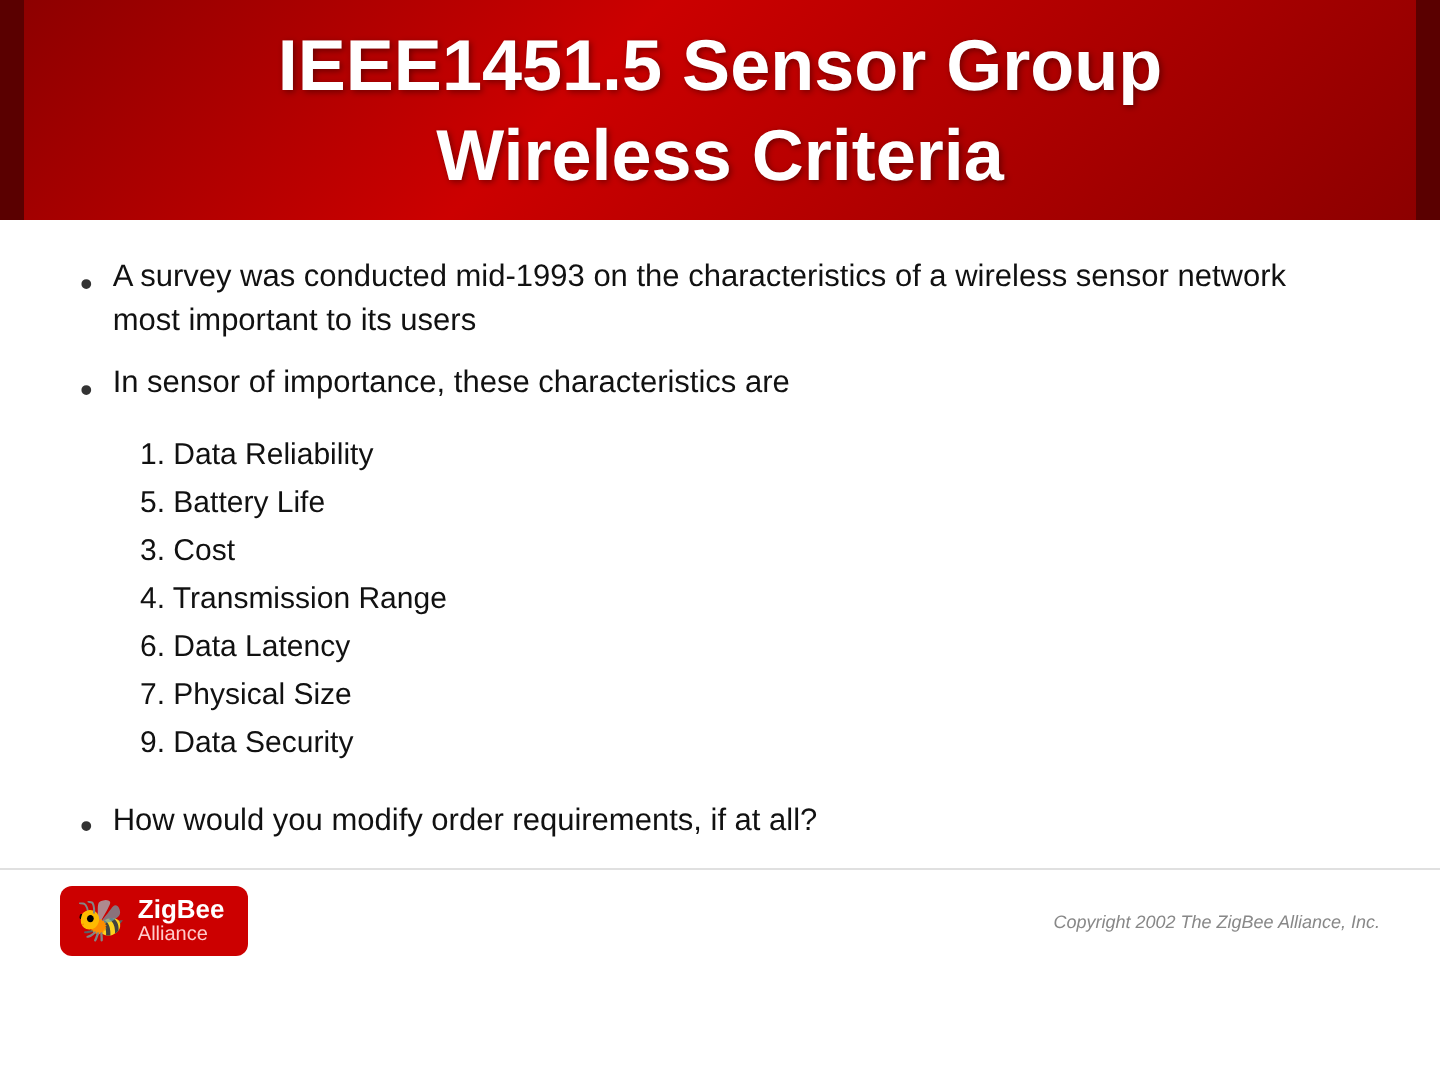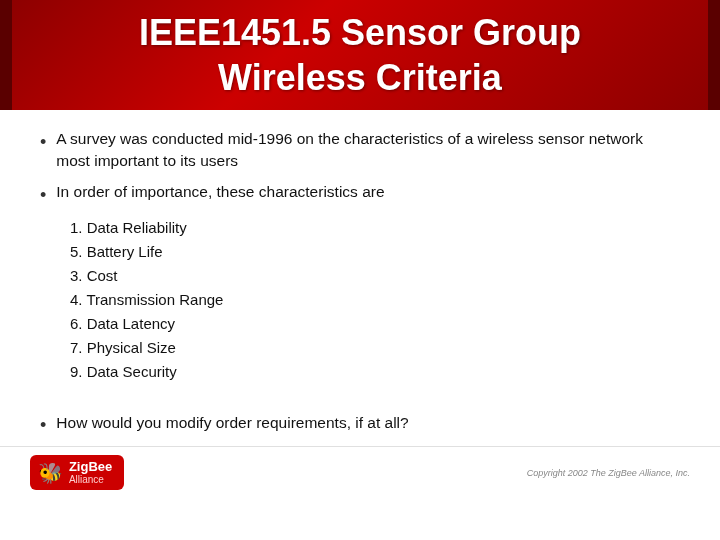--- a/index.html
+++ b/index.html
@@ -82,21 +82,21 @@
       margin-top: 1px;
       flex-shrink: 0;
     }
 
     .bullet-text {
       flex: 1;
     }
 
     .numbered-list {
       margin-left: 30px;
-      margin-bottom: 24px;
+      margin-bottom: 12px;
     }
 
     .numbered-item {
       font-size: 15px;
       color: #111111;
       line-height: 1.6;
     }
 
     .how-bullet {
       display: flex;
@@ -156,26 +156,26 @@
     <div class="header-title">
       <span>IEEE1451.5 Sensor Group</span><br>
       <span>Wireless Criteria</span>
     </div>
   </div>
 
   <div class="content">
 
     <div class="bullet-item">
       <span class="bullet-dot">•</span>
-      <span class="bullet-text">A survey was conducted mid-1996 on the characteristics of a wireless sensor network most important to its users</span>
+      <span class="bullet-text">A survey was conducted mid-1993 on the characteristics of a wireless sensor network most important to its users</span>
     </div>
 
     <div class="bullet-item">
       <span class="bullet-dot">•</span>
-      <span class="bullet-text">In order of importance, these characteristics are</span>
+      <span class="bullet-text">In sensor of importance, these characteristics are</span>
     </div>
 
     <div class="numbered-list">
 
     <div class="numbered-item">1.  Data Reliability</div>
         <div class="numbered-item">5.  Battery Life</div>
         <div class="numbered-item">3.  Cost</div>
         <div class="numbered-item">4.  Transmission Range</div>
         <div class="numbered-item">6.  Data Latency</div>
         <div class="numbered-item">7.  Physical Size</div>

